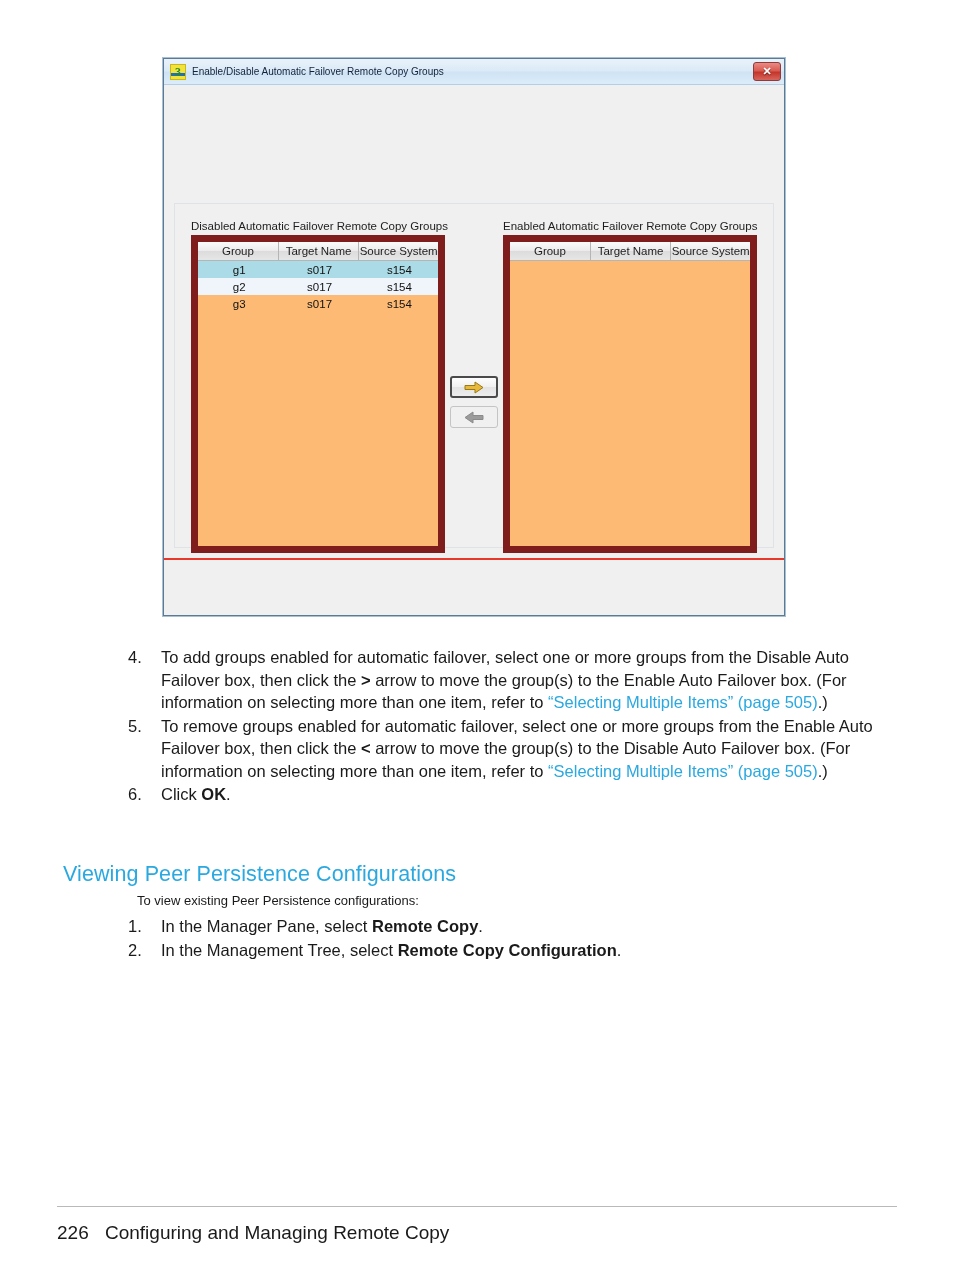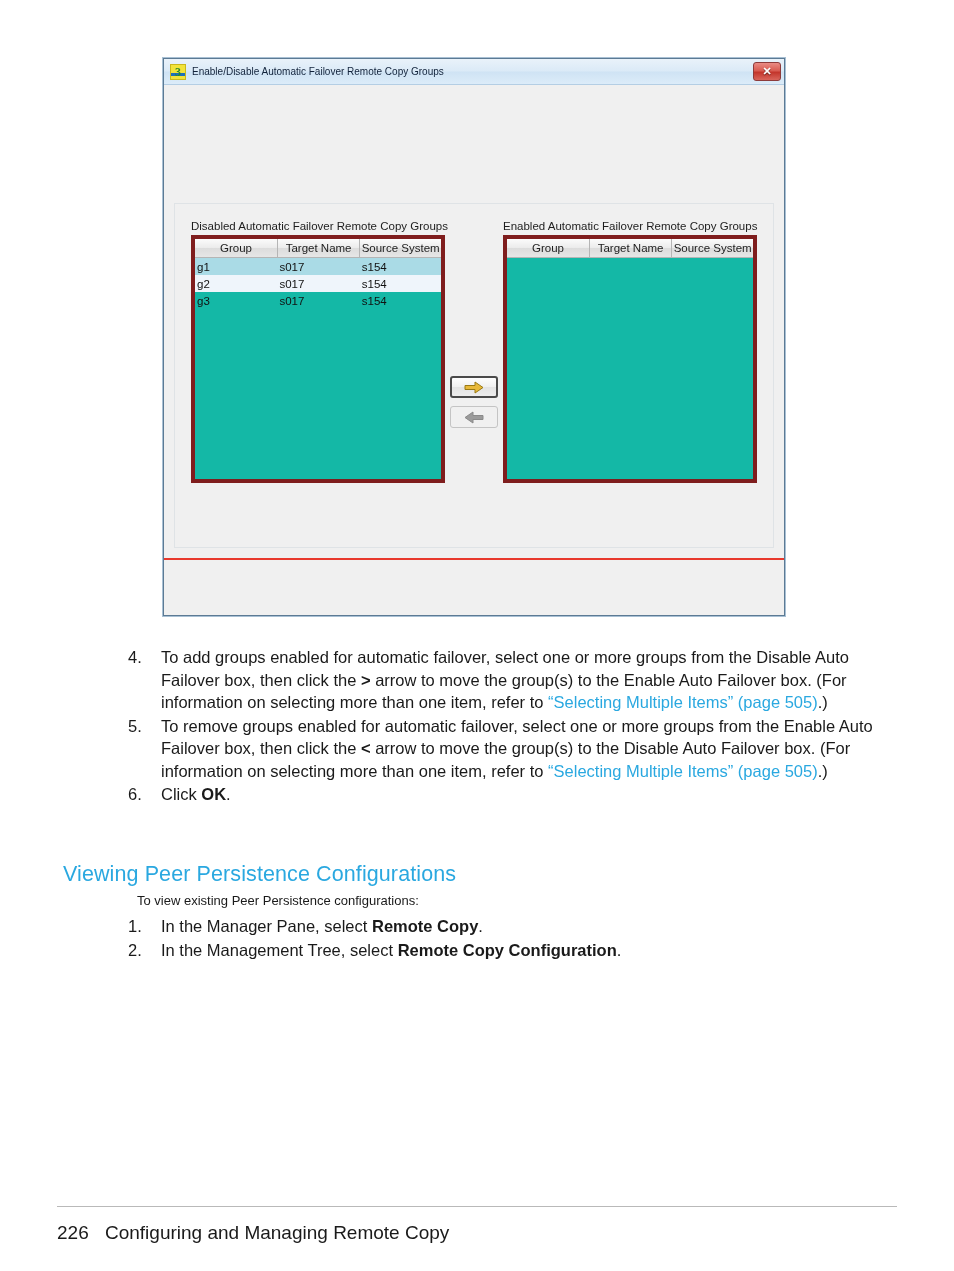--- a/index.html
+++ b/index.html
@@ -122,24 +122,24 @@
     justify-content: space-between;
   }
   .listcol { width: 254px; }
   .list-label {
     font-size: 11.5px;
     color: #1d1d1d;
     margin-bottom: 3px;
     white-space: nowrap;
   }
   .listbox {
-    height: 248px;
-    box-sizing: border-box;
-    border: 4px solid #7f1d1d;
-    background: #14b8a6;
+    height: 318px;
+    box-sizing: border-box;
+    border: 7px solid #7f1d1d;
+    background: #fdba74;
   }
   table.lt {
     width: 100%;
     border-collapse: collapse;
     table-layout: fixed;
     font-size: 11.5px;
   }
   table.lt th {
     background: linear-gradient(to bottom, #fbfbfb 0%, #ebebeb 50%, #dcdcdc 51%, #e6e6e6 100%);
     border-right: 1px solid #b5b5b5;
@@ -150,20 +150,21 @@
     padding: 0;
     text-align: center;
   }
   table.lt th:last-child { border-right: none; }
   table.lt td {
     padding: 1px 0 1px 2px;
     height: 15px;
     color: #111111;
     font-size: 11.5px;
     white-space: nowrap;
+    text-align: center;
   }
   tr.row-sel td { background: #aadbe6; }
   tr.row-alt td { background: #eff5fb; }
 
   .arrows {
     position: absolute;
     left: 50%;
     transform: translateX(-50%);
     top: 172px;
     display: flex;

